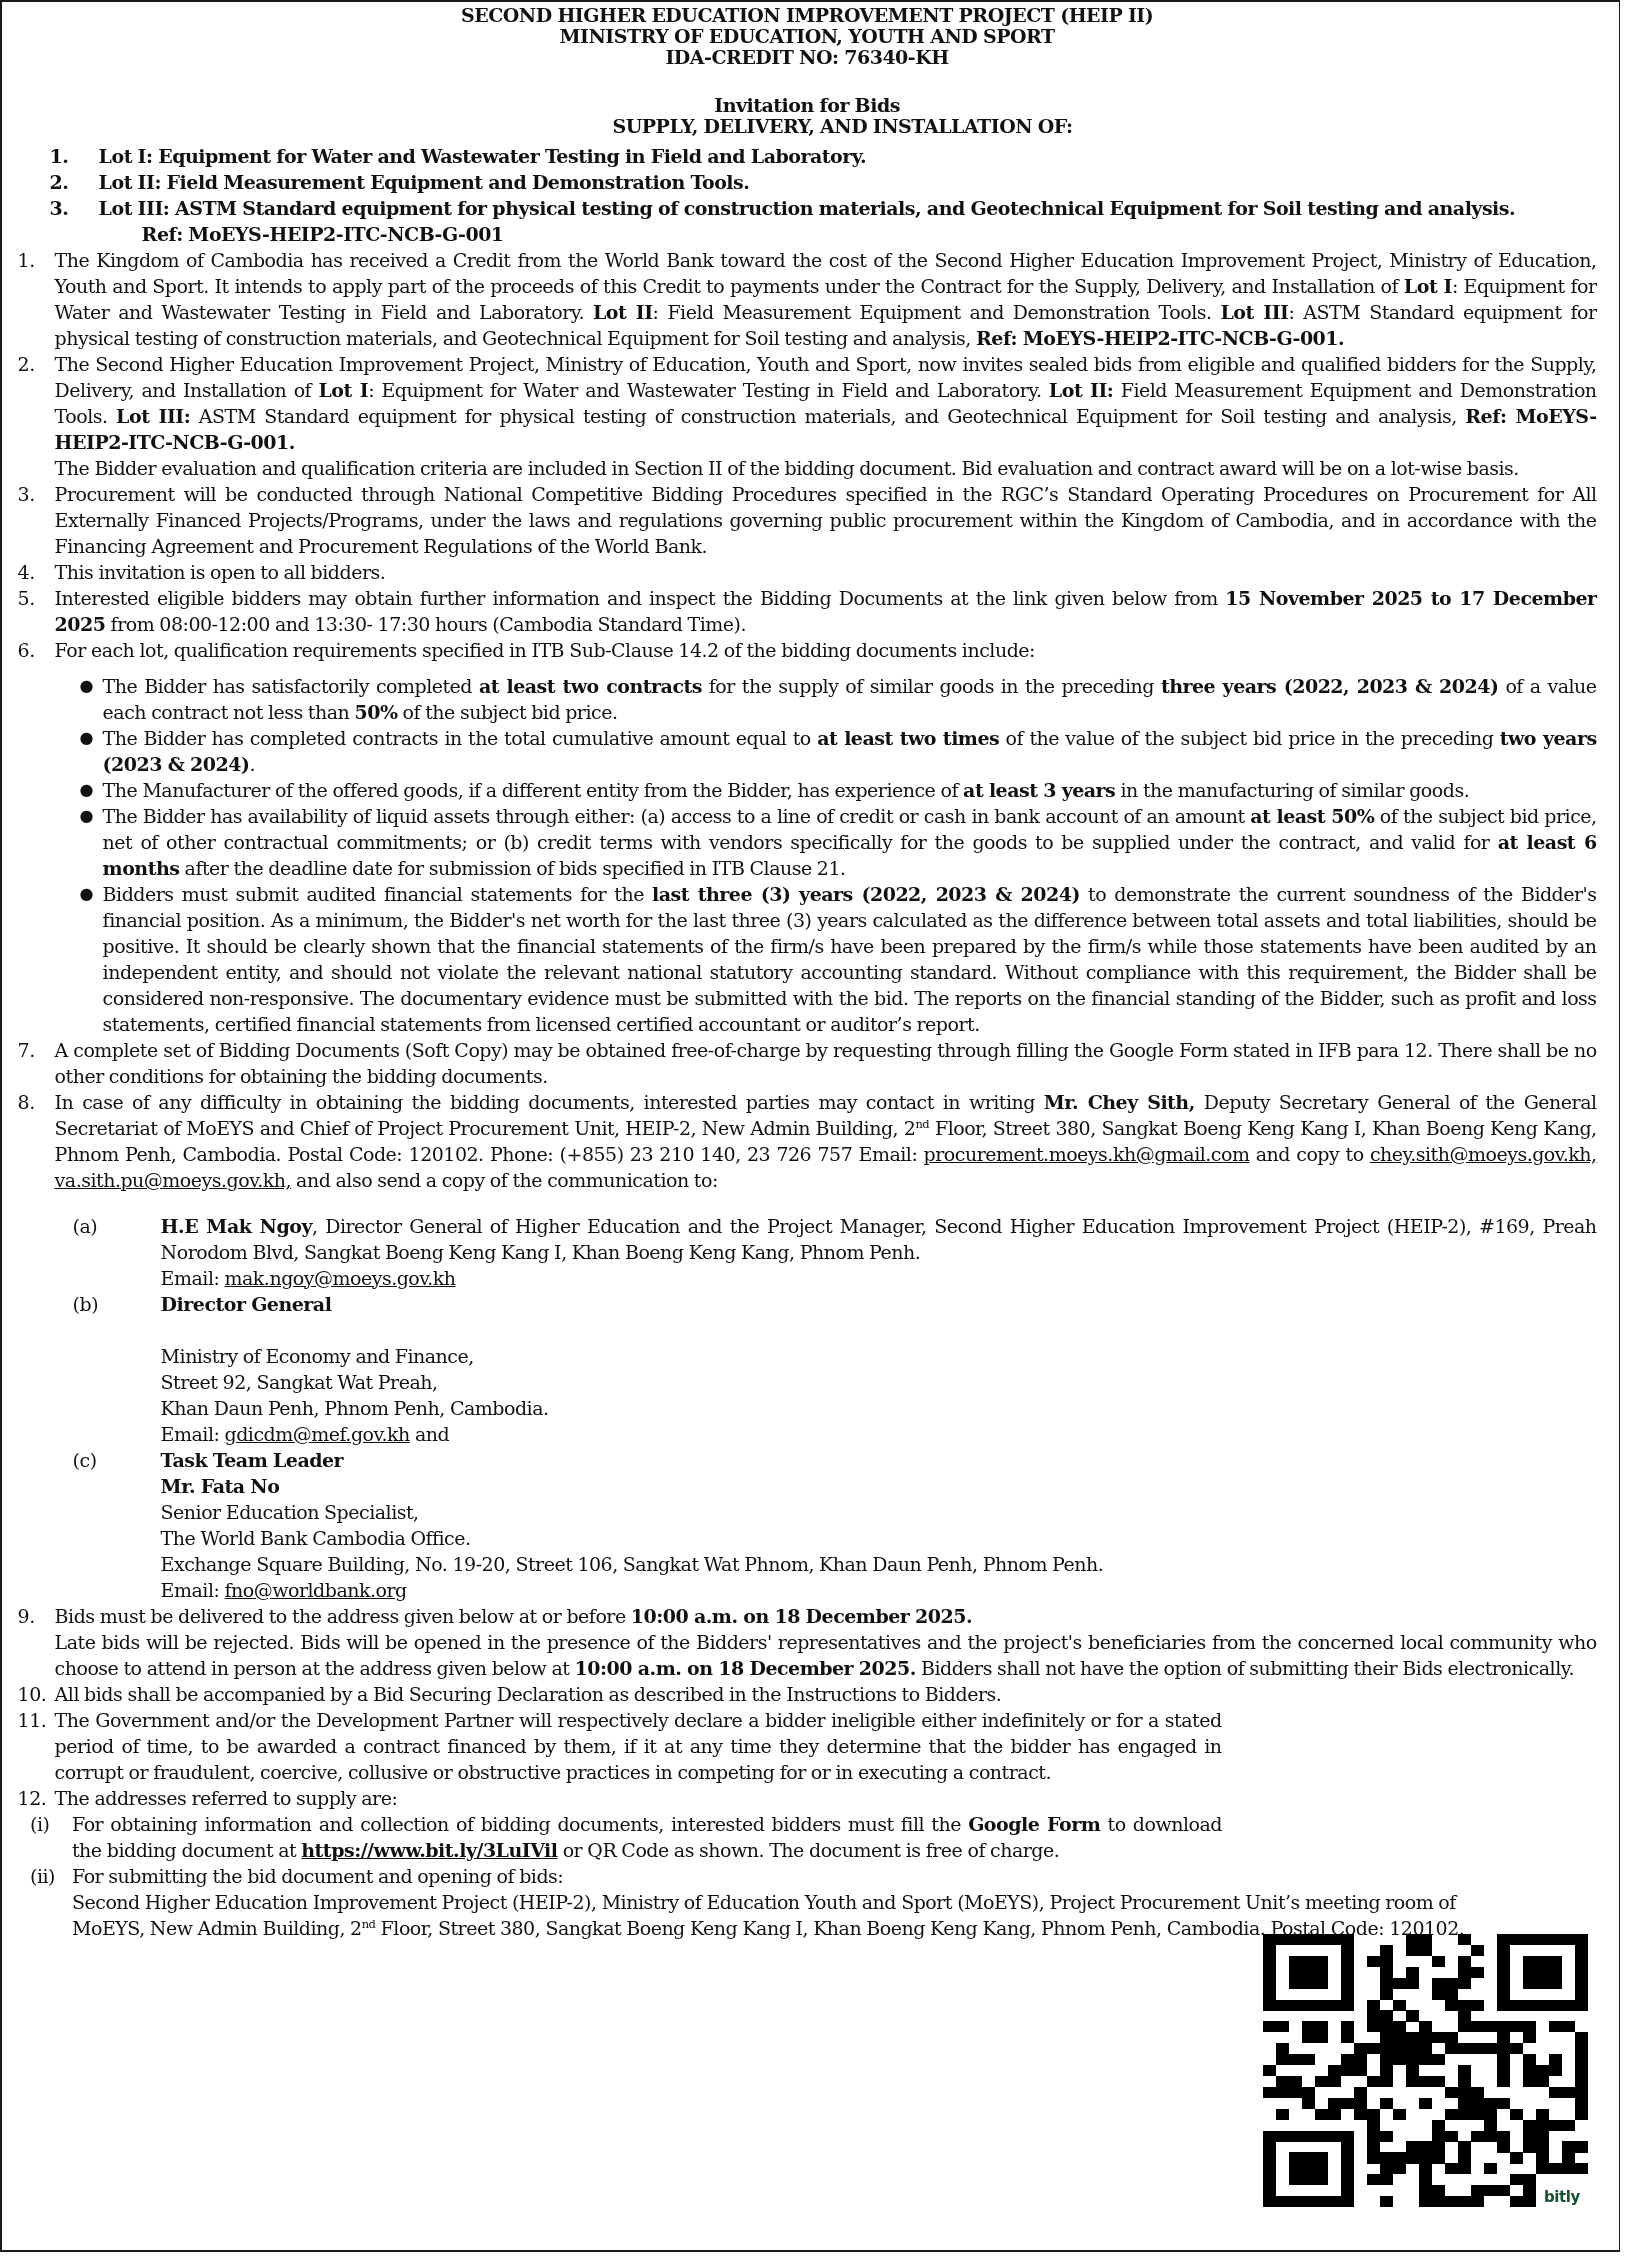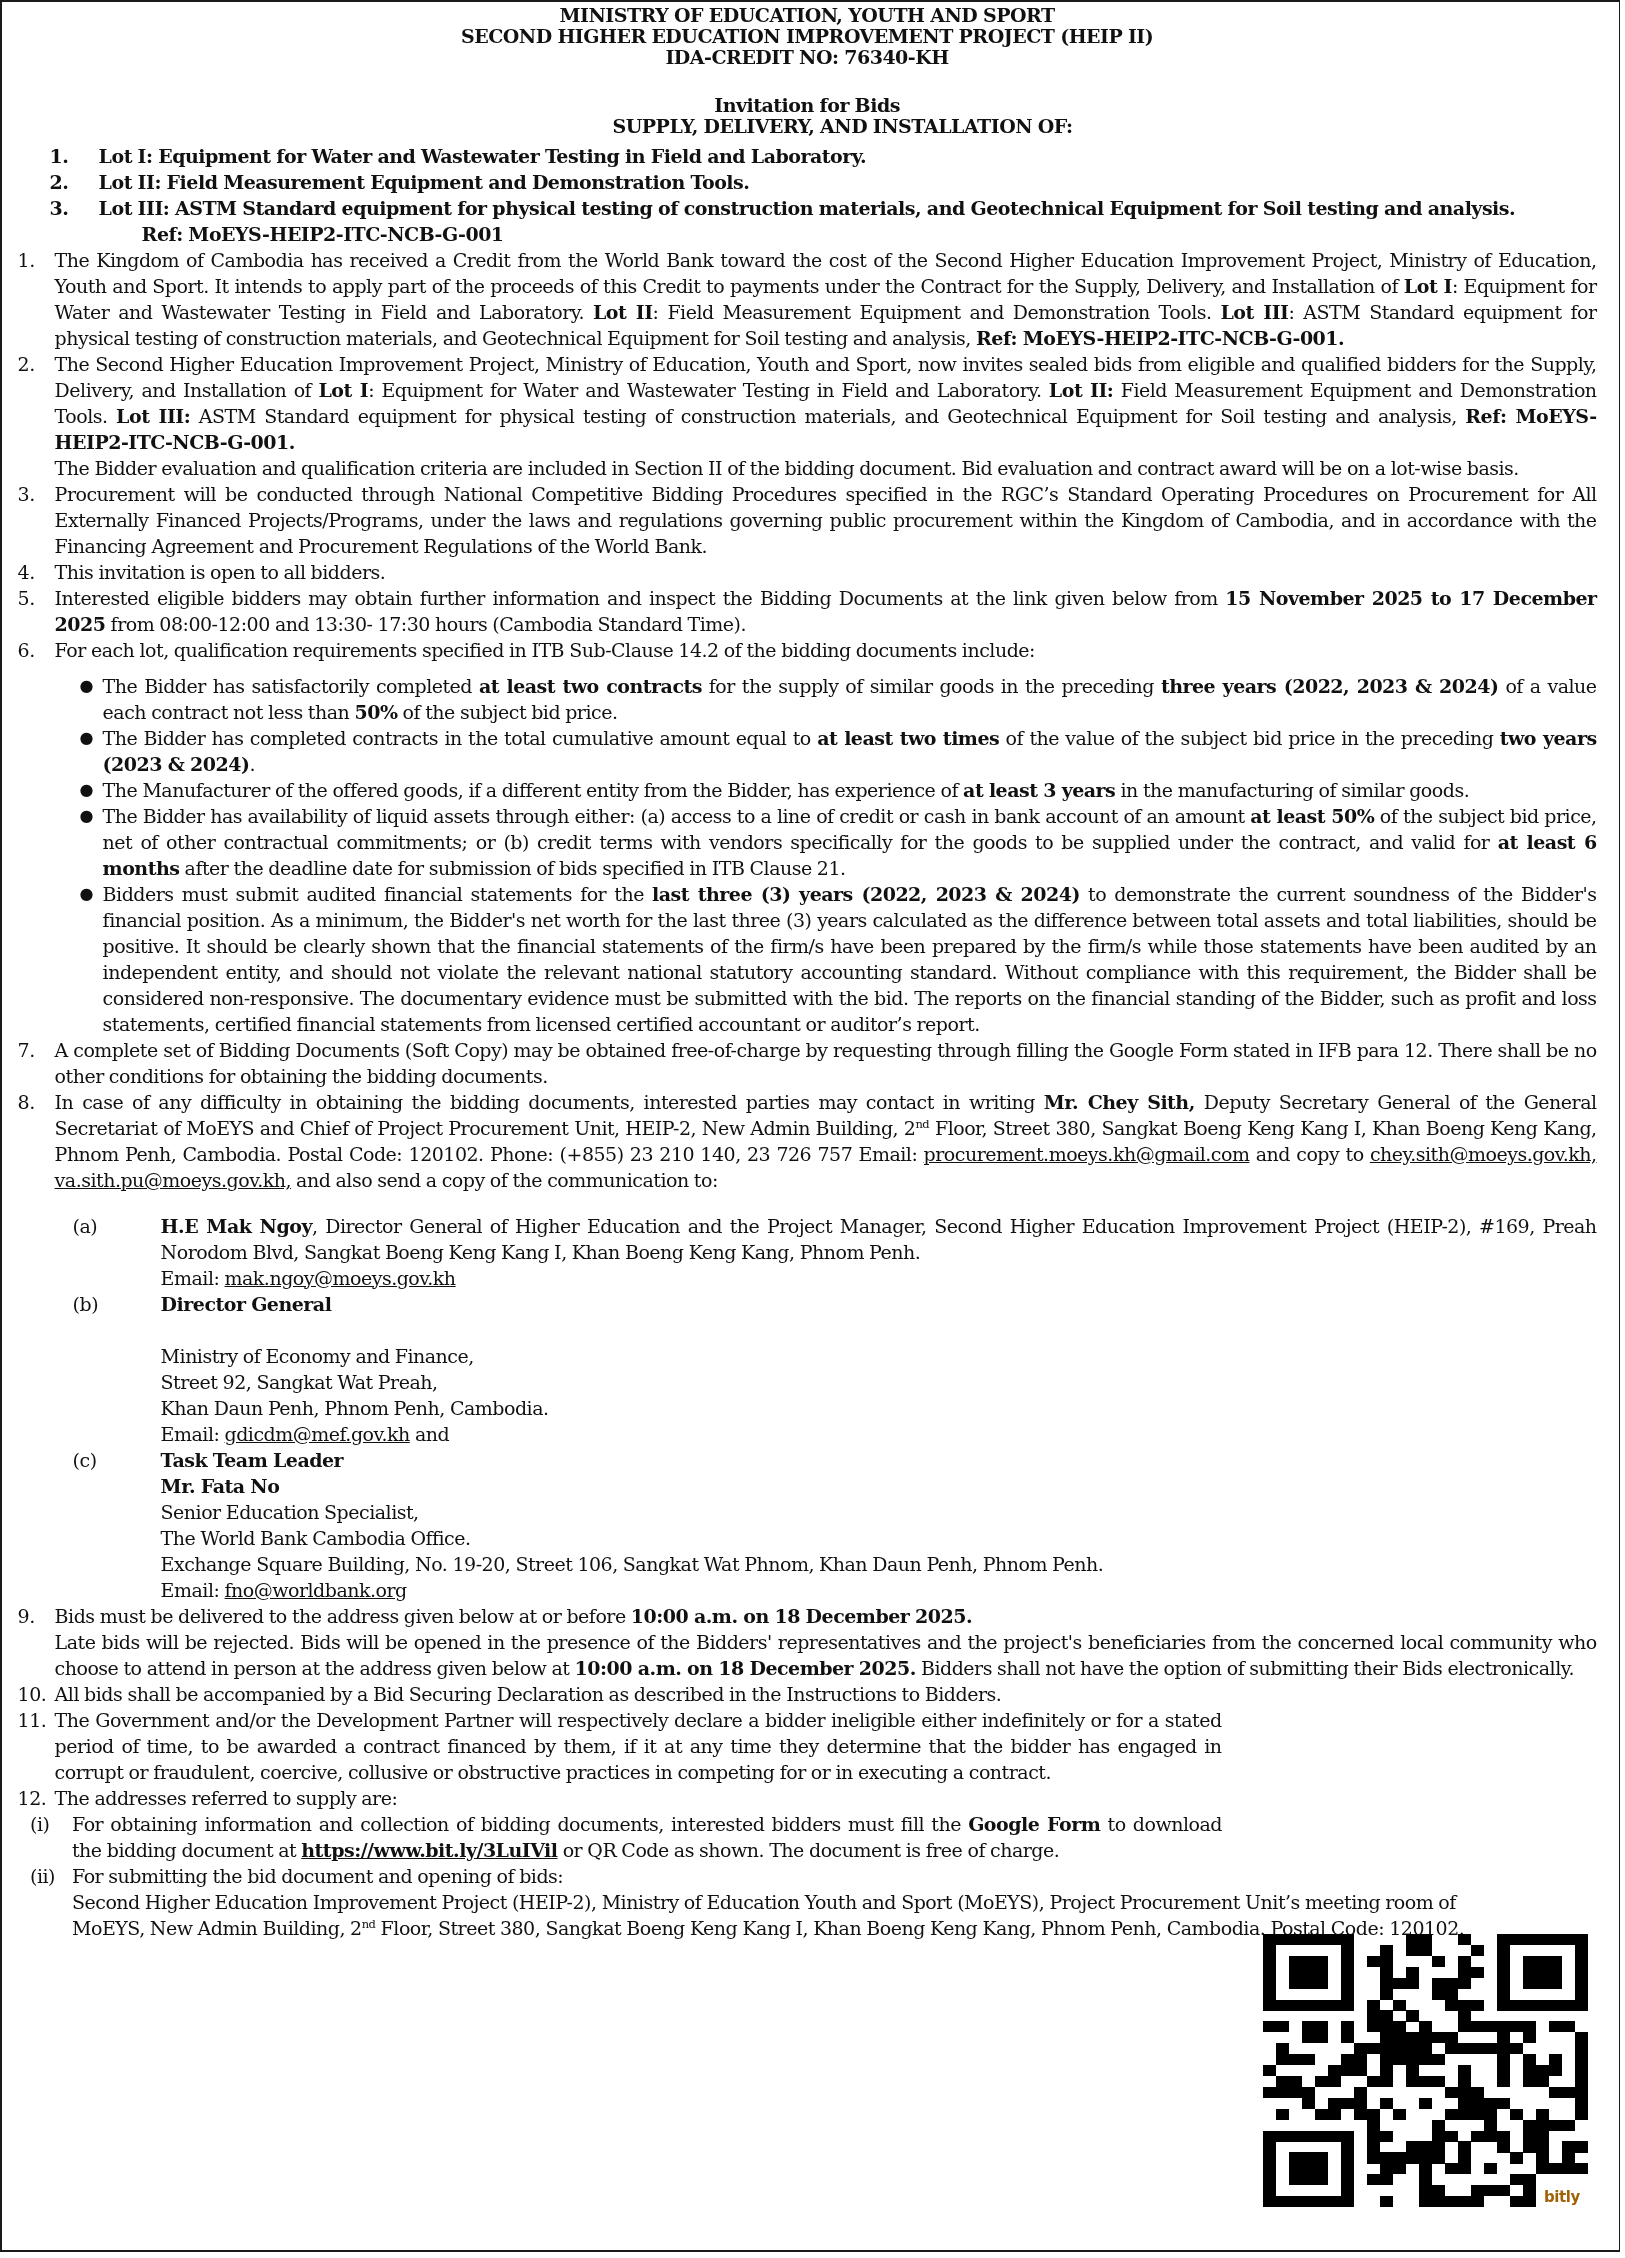--- a/index.html
+++ b/index.html
@@ -43,32 +43,32 @@
   .rom .t { flex: 1; text-align: justify; }
   u, .u { text-decoration: underline; }
   sup { font-size: 11.5px; line-height: 0; }
   .narrow { width: 1204px; }
   .qr {
     position: absolute; left: 1263px; top: 1934px; width: 325px; height: 273px;
   }
   .bitly {
     position: absolute; left: 1544px; top: 2188px;
     font-family: "DejaVu Sans", sans-serif; font-weight: bold; font-size: 15px;
-    letter-spacing: -0.4px; color: #a16207;
+    letter-spacing: -0.4px; color: #14532d;
   }
 </style>
 </head>
 <body>
 
 <div class="frame"></div>
 
 <div class="doc">
 
+  <div class="center hdr">SECOND HIGHER EDUCATION IMPROVEMENT PROJECT (HEIP II)</div>
   <div class="center hdr">MINISTRY OF EDUCATION, YOUTH AND SPORT</div>
-  <div class="center hdr">SECOND HIGHER EDUCATION IMPROVEMENT PROJECT (HEIP II)</div>
   <div class="center hdr">IDA-CREDIT NO: 76340-KH</div>
   <div class="gap"></div>
   <div class="center hdr">Invitation for Bids</div>
   <div class="center hdr" style="padding-left:71px">SUPPLY, DELIVERY, AND INSTALLATION OF:</div>
 
   <div class="lots">
     <div class="lot">
       <span class="n" style="padding-left:32px">1.</span>
       <span class="t">Lot I: Equipment for Water and Wastewater Testing in Field and Laboratory.</span>
     </div>

